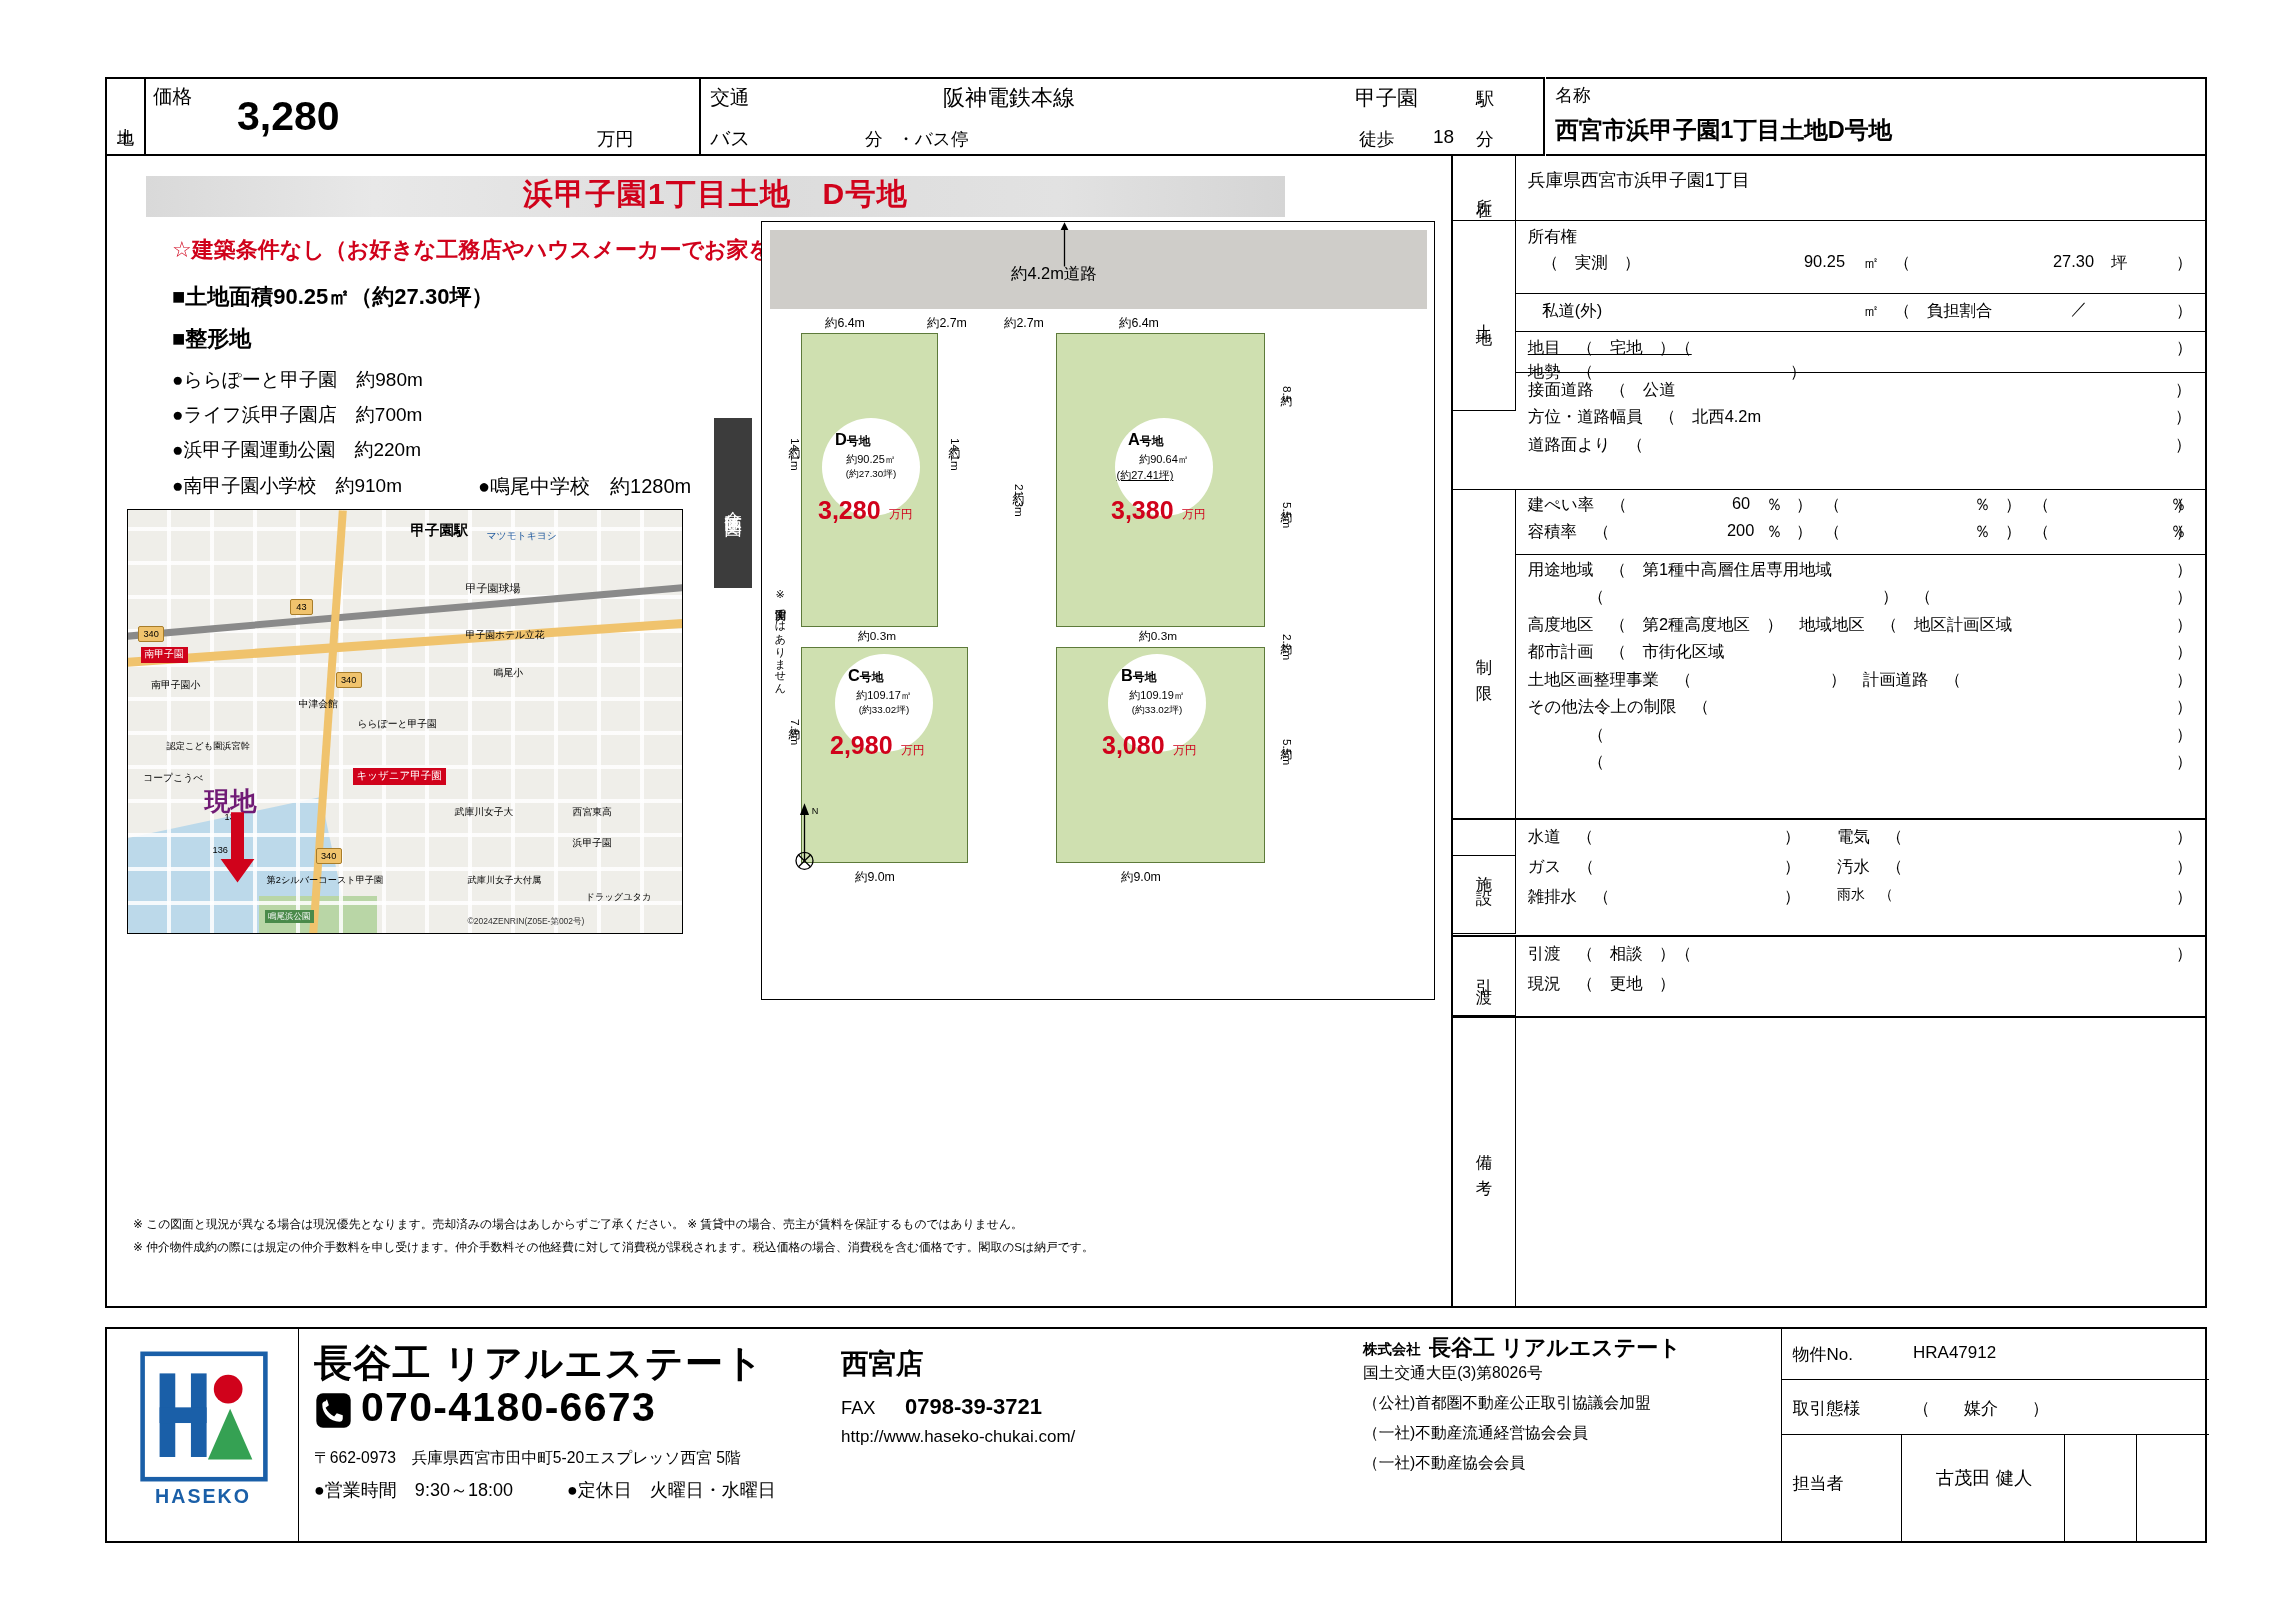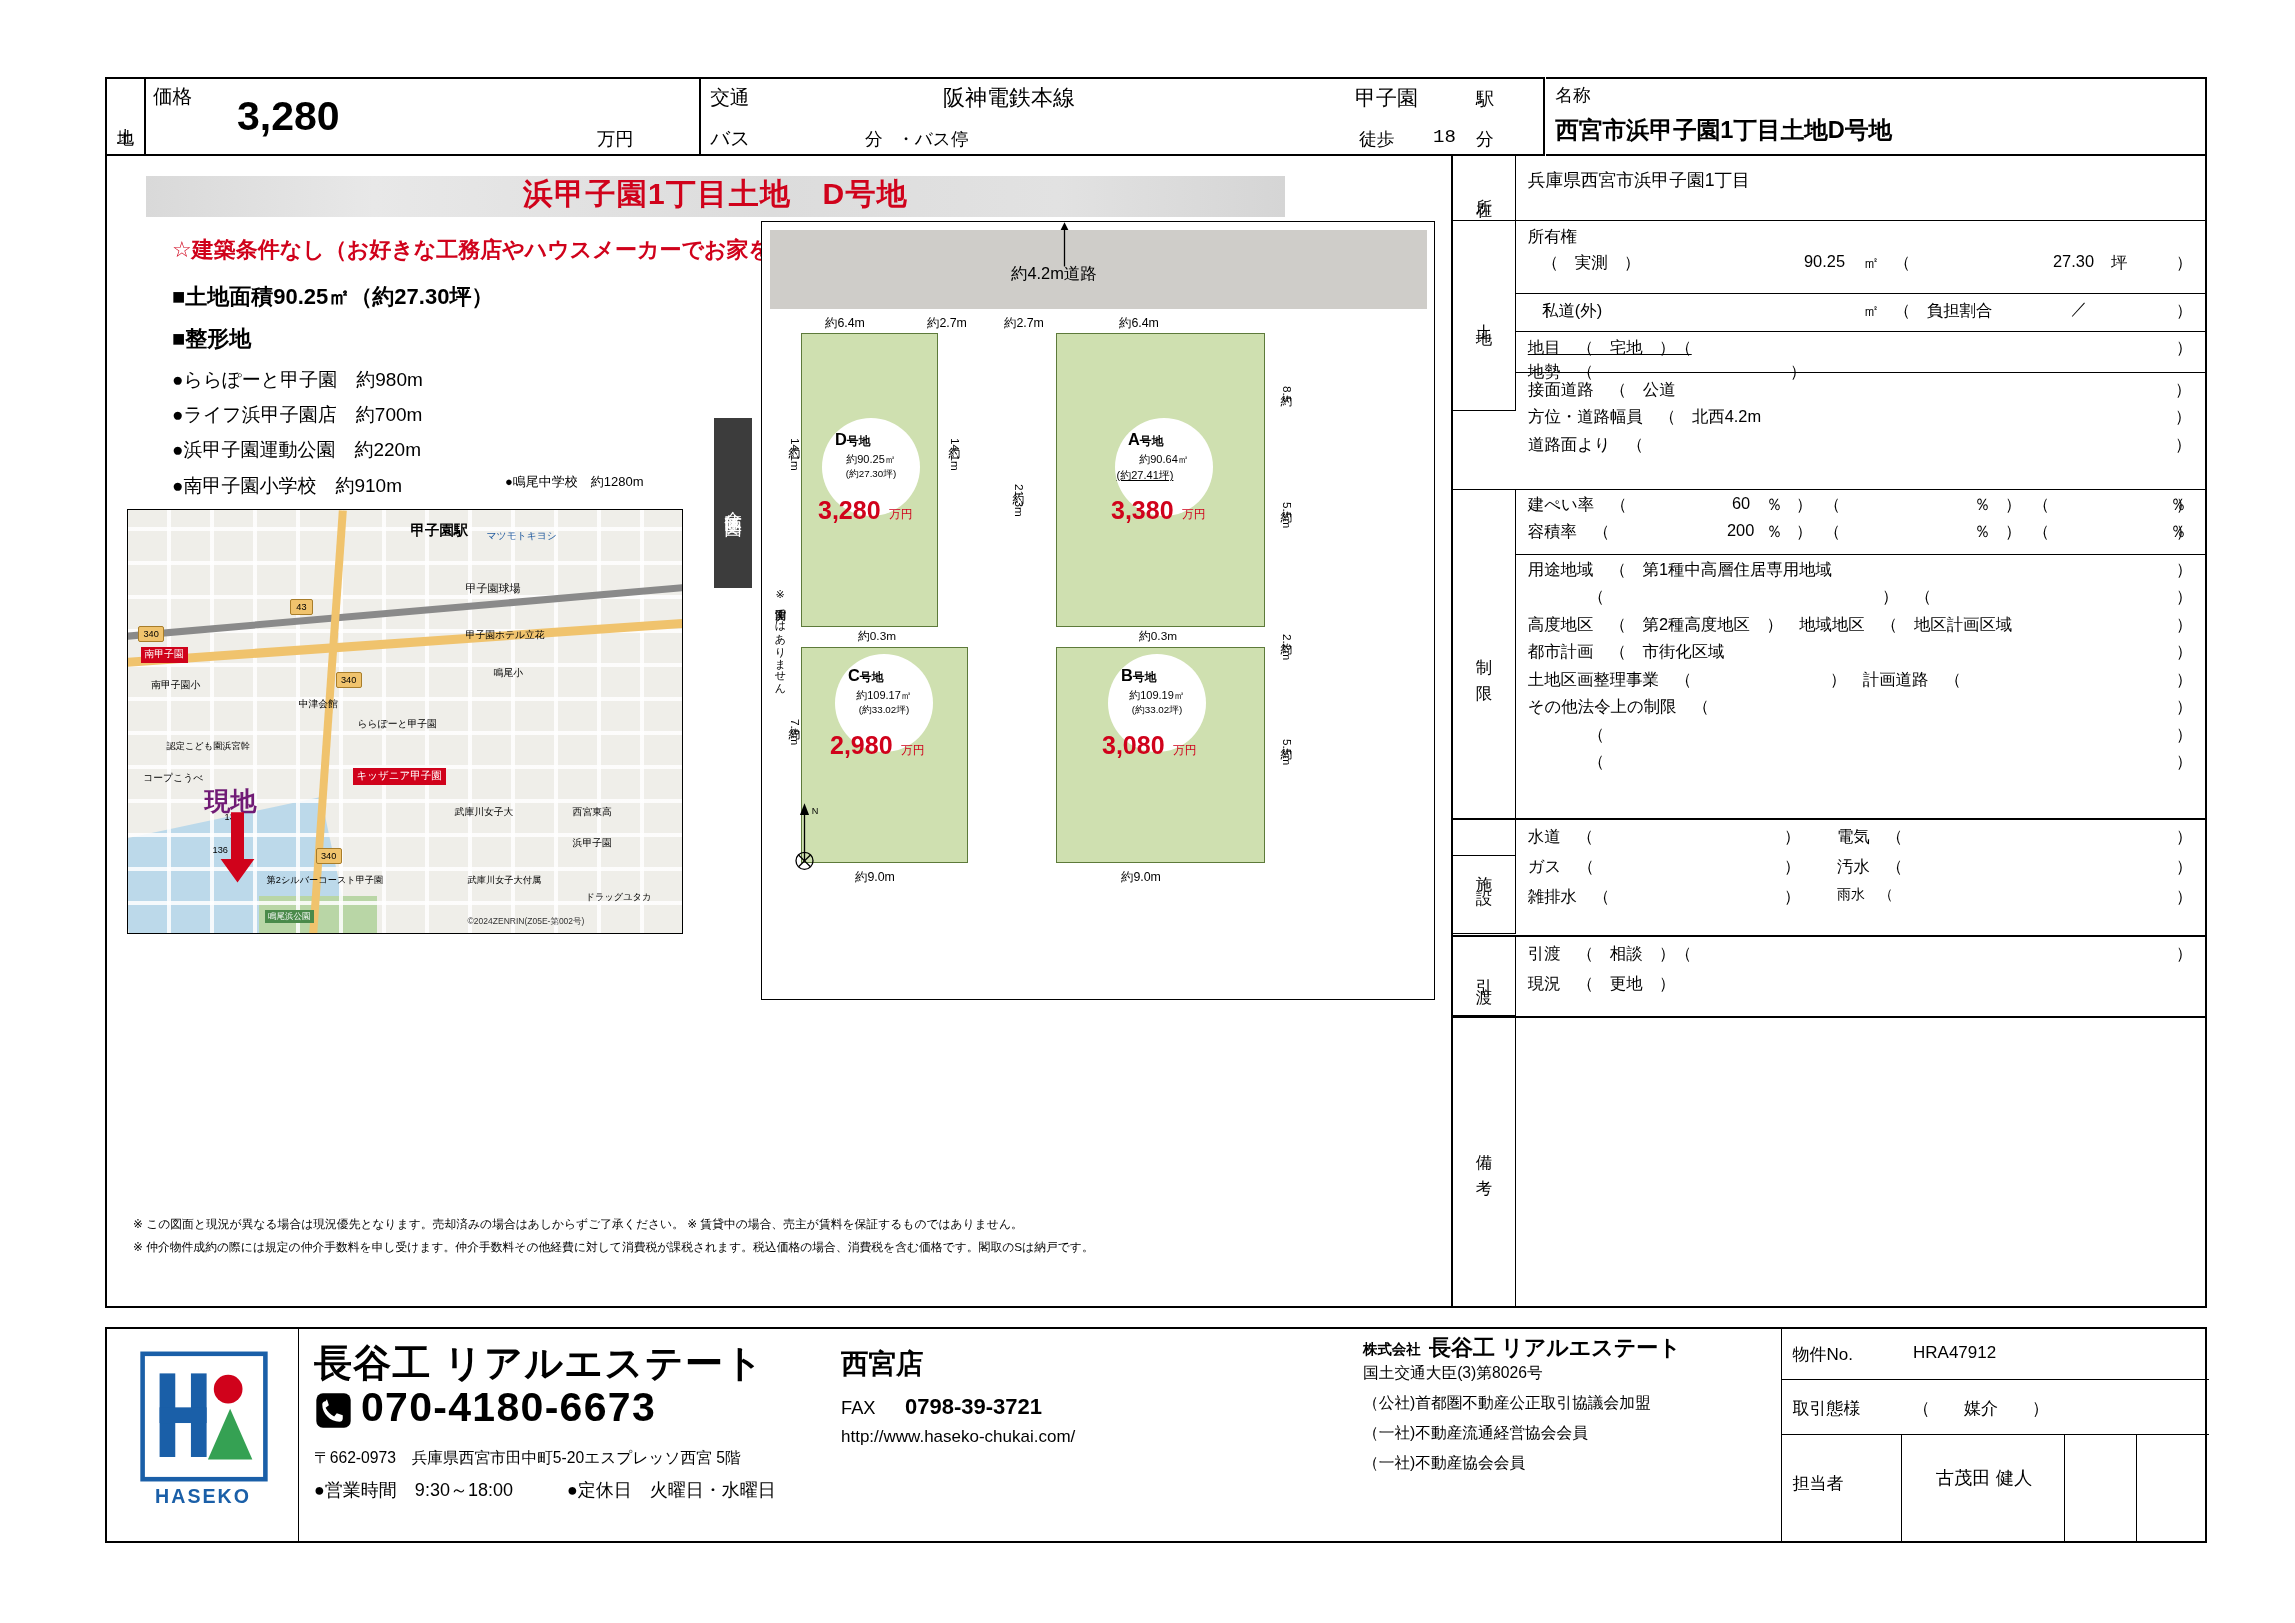--- a/index.html
+++ b/index.html
@@ -29,21 +29,21 @@
       <span style="font-size:17px;writing-mode:vertical-rl;text-orientation:upright;letter-spacing:1.3px;">土地</span>
     </div>
   </div>
 
   <div class="bx b" id="price-cell" style="border-left:none;">
     <div class="bx" style="left:7.9px;top:3.9px;font-size:19.6px;">価格</div>
     <div class="bx" style="left:92px;top:14.4px;font-size:41px;font-weight:bold;">3,280</div>
     <div class="bx" style="left:452px;top:47px;font-size:18.3px;">万円</div>
   </div>
 
-  <div class="bx b" id="traffic-cell" style="border-left:none;font-family:Liberation Mono, monospace;">
+  <div class="bx b" id="traffic-cell" style="border-left:none;">
     <div class="bx" style="left:9.2px;top:5.2px;font-size:19.6px;">交通</div>
     <div class="bx" style="left:242px;top:3.9px;font-size:22px;">阪神電鉄本線</div>
     <div class="bx" style="left:654px;top:5.2px;font-size:21px;">甲子園</div>
     <div class="bx" style="left:775px;top:6.5px;font-size:18.3px;">駅</div>
     <div class="bx" style="left:9.2px;top:46px;font-size:19.6px;">バス</div>
     <div class="bx" style="left:164px;top:48px;font-size:17.7px;">分</div>
     <div class="bx" style="left:196px;top:48px;font-size:17.7px;">・バス停</div>
     <div class="bx" style="left:658px;top:48px;font-size:17.7px;">徒歩</div>
     <div class="bx" style="left:732px;top:47px;font-size:19px;">18</div>
     <div class="bx" style="left:775px;top:48px;font-size:17.7px;">分</div>
@@ -61,21 +61,21 @@
 
     <div class="bx" style="left:65px;top:79px;font-size:22px;font-weight:bold;color:#d0021b;">☆建築条件なし（お好きな工務店やハウスメーカーでお家を建てられます♪）</div>
 
     <div class="bx" style="left:65px;top:126px;font-size:22px;font-weight:bold;">■土地面積90.25㎡（約27.30坪）</div>
     <div class="bx" style="left:65px;top:168px;font-size:22px;font-weight:bold;">■整形地</div>
 
     <div class="bx" style="left:65px;top:211px;font-size:19px;">●ららぽーと甲子園　約980m</div>
     <div class="bx" style="left:65px;top:246px;font-size:19px;">●ライフ浜甲子園店　約700m</div>
     <div class="bx" style="left:65px;top:281px;font-size:19px;">●浜甲子園運動公園　約220m</div>
     <div class="bx" style="left:65px;top:317px;font-size:19px;">●南甲子園小学校　約910m</div>
-    <div class="bx" style="left:398px;top:317px;font-size:13px;">●鳴尾中学校　約1280m</div>
+    <div class="bx" style="left:371px;top:317px;font-size:20px;">●鳴尾中学校　約1280m</div>
 
     <div class="bx thin" id="mapbox" style="left:19.6px;top:353px;width:556px;height:425px;background:#efeee9;overflow:hidden;">
 
       <div class="bx" style="left:-6.5px;top:308px;width:216px;height:131px;background:#bcd9ea;transform:rotate(-12deg);"></div>
 
       <div class="bx" style="left:131px;top:386px;width:118px;height:46px;background:#b9d6a6;"></div>
 
       <div class="bx" style="left:0px;top:0px;width:556px;height:425px;background:
           repeating-linear-gradient(0deg,rgba(255,255,255,0) 0 30px,rgba(255,255,255,.85) 30px 34px),
           repeating-linear-gradient(90deg,rgba(255,255,255,0) 0 39px,rgba(255,255,255,.85) 39px 43px);"></div>

